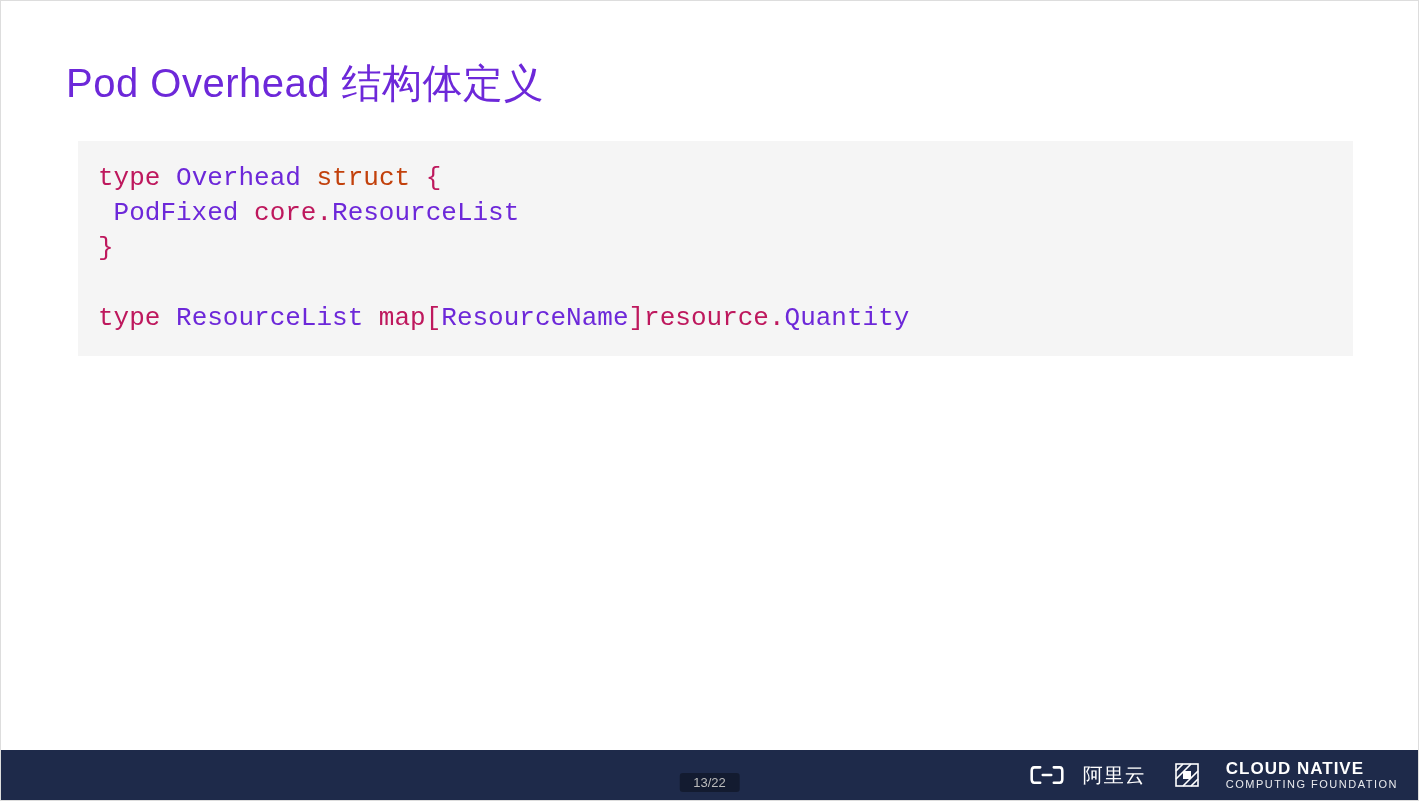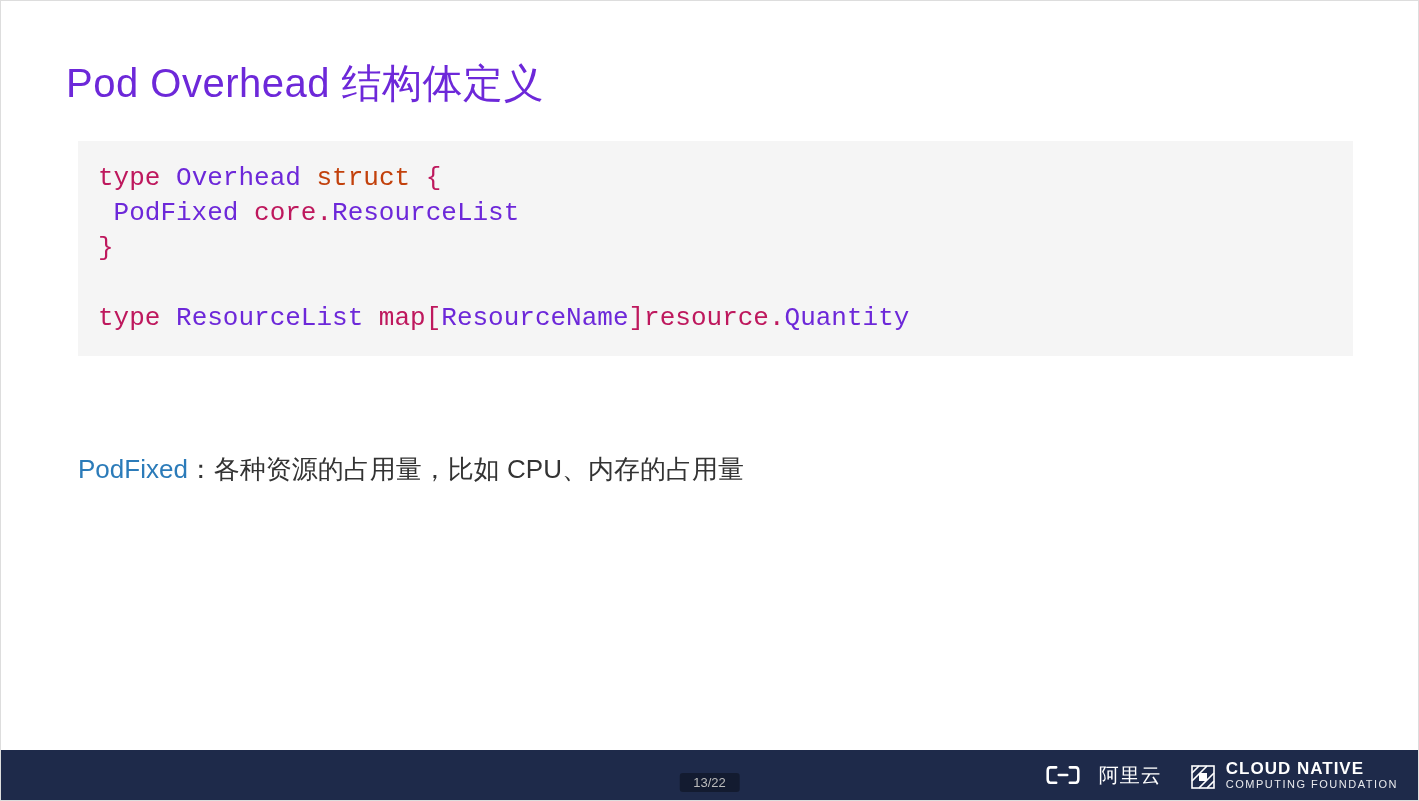--- a/index.html
+++ b/index.html
@@ -86,22 +86,22 @@
       position: relative;
     }
     .aliyun-icon svg { width: 100%; height: 100%; }
     .aliyun-text {
       font-size: 20px;
       font-weight: 500;
       letter-spacing: 1px;
     }
     .cncf-logo {
       display: flex;
-      align-items: flex-end;
-      gap: 10px;
+      align-items: center;
+      gap: 26px;
       color: #fff;
     }
     .cncf-icon {
       width: 26px;
       height: 26px;
     }
     .cncf-icon svg { width: 100%; height: 100%; }
     .cncf-text {
       display: flex;
       flex-direction: column;
@@ -124,23 +124,20 @@
 
 <div class="slide">
   <h1 class="title">Pod Overhead 结构体定义</h1>
 
   <div class="code-block"><span class="tok-plain">type</span> <span class="tok-type">Overhead</span> <span class="tok-keyword">struct</span><span class="tok-plain"> {</span>
 <span class="tok-type"> PodFixed</span><span class="tok-plain"> core.</span><span class="tok-type">ResourceList</span>
 <span class="tok-plain">}</span>
 <span></span>
 <span class="tok-plain">type</span> <span class="tok-type">ResourceList</span><span class="tok-plain"> map[</span><span class="tok-type">ResourceName</span><span class="tok-plain">]resource.</span><span class="tok-type">Quantity</span></div>
 
-  <div class="description">
-    <span class="desc-key">PodFixed</span><span>：</span><span>各种资源的占用量，比如 CPU、内存的占用量</span>
-  </div>
 </div>
 
 <div class="footer">
   <div class="page-indicator">13/22</div>
   <div class="logo-group">
     <div class="aliyun-logo">
       <span class="aliyun-icon">
         <svg viewBox="0 0 40 24" fill="none" stroke="#fff" stroke-width="3" stroke-linecap="round">
           <path d="M12 3 L5 3 Q2 3 2 7 L2 17 Q2 21 5 21 L12 21"></path>
           <path d="M28 3 L35 3 Q38 3 38 7 L38 17 Q38 21 35 21 L28 21"></path>

